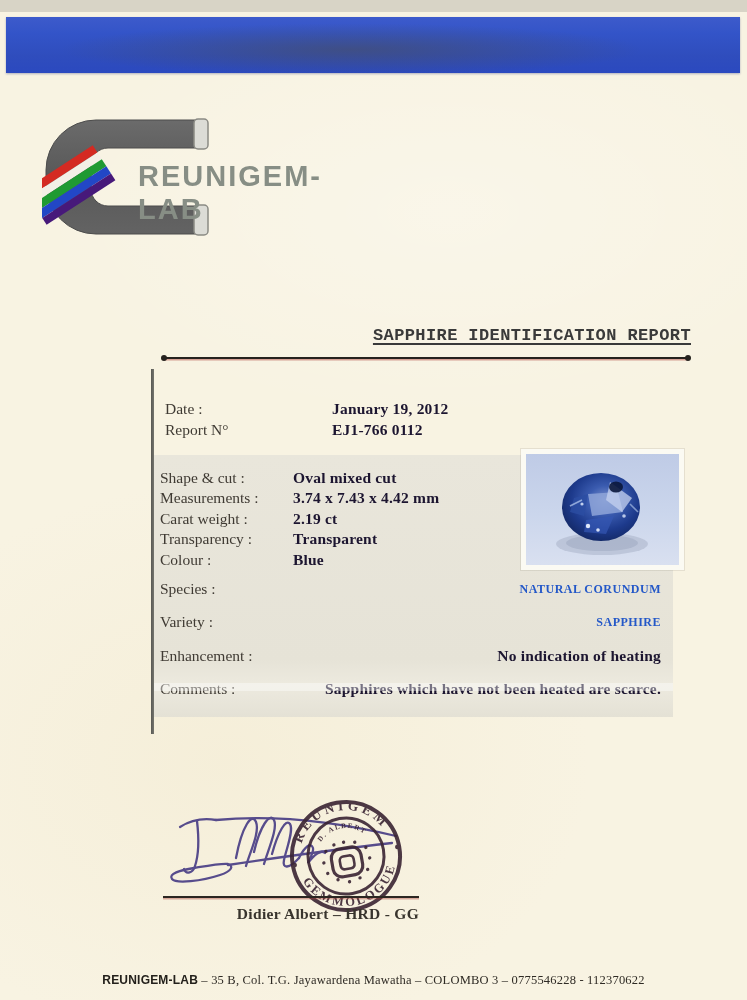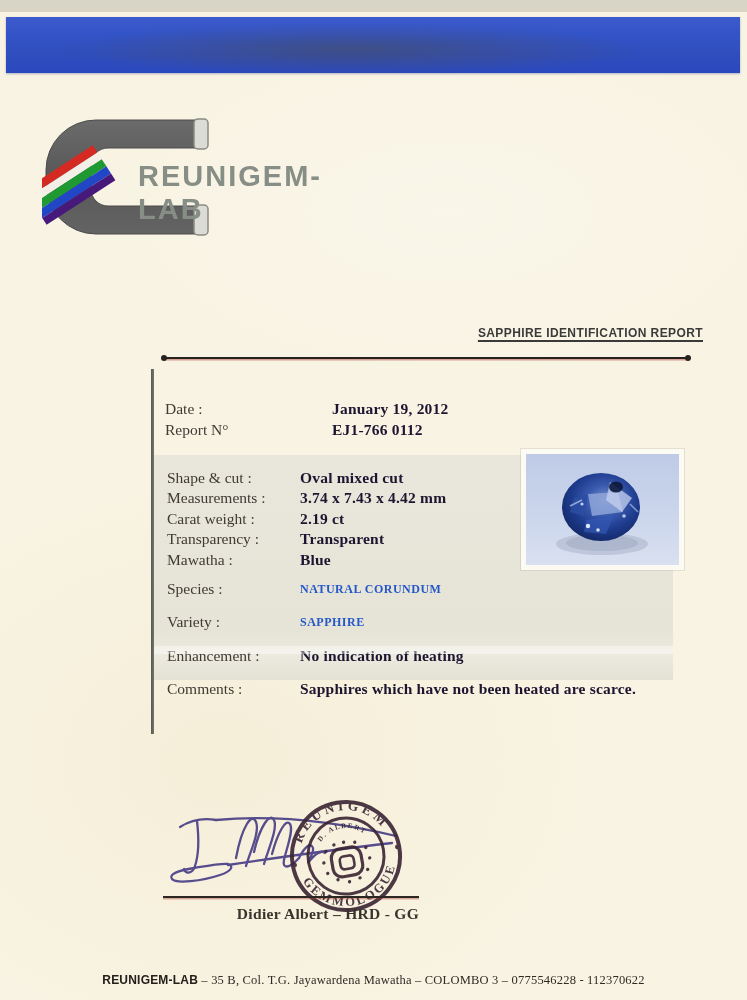--- a/index.html
+++ b/index.html
@@ -30,23 +30,23 @@
   .logo{position:absolute; left:42px; top:104px; width:340px; height:122px;}
   .logo svg{position:absolute; left:0; top:0;}
   .logo-text{
     position:absolute; left:96px; top:44px;
     font-family:"Liberation Sans", sans-serif;
     font-size:29px; font-weight:600; letter-spacing:2px;
     color:#878e85;
   }
   
   .title{
-    position:absolute; right:44px; top:314px;
-    font-family:Liberation Sans, sans-serif;
-    font-weight:bold; font-size:12px; letter-spacing:.4px;
+    position:absolute; right:56px; top:314px;
+    font-family:Liberation Mono, monospace;
+    font-weight:bold; font-size:17px; letter-spacing:.4px;
     color:#3a3a3a;
     text-decoration:underline; text-underline-offset:3px; text-decoration-thickness:1.5px;
   }
   .rule{
     position:absolute; left:164px; top:345px; width:524px; height:2px;
     background:#26221e; box-shadow:0 1.5px 0 rgba(170,60,50,.45);
   }
   .rule::before,.rule::after{
     content:""; position:absolute; top:-2px; width:6px; height:6px;
     border-radius:50%; background:#26221e;
@@ -56,31 +56,31 @@
     position:absolute; left:151px; top:357px; width:3px; height:365px;
     background:linear-gradient(90deg,#585853,#76766f);
   }
   
   .meta{position:absolute; left:165px; top:386px; width:420px; font-size:15.5px;}
   .meta-row{display:flex; line-height:21px;gap:32px;}
   .meta-label{flex:0 0 135px; color:#3f3a33;}
   .meta-value{font-weight:bold; color:#1c1530; letter-spacing:.2px;}
   
   .panel{
-    position:absolute; left:154px; top:443px; width:519px; height:225px;
+    position:absolute; left:154px; top:443px; width:519px; height:262px;
     background:linear-gradient(180deg,#e9e6db 0%, #e6e3d7 78%, #edeadf 88%, #e4e1d5 100%);
-    box-sizing:border-box; padding:13px 12px 0 13px;
+    box-sizing:border-box; padding:13px 12px 0 6px;
     font-size:15.5px;
   }
   .panel::after{ 
     content:""; position:absolute; left:0; right:0; bottom:26px; height:8px;
     background:rgba(255,255,255,.4);
   }
   .p-row{display:flex; line-height:20.4px;}
-  .p-row.major{margin-top:13px;}
+  .p-row.major{margin-top:13px;justify-content:space-between;}
   .p-row.first-major{margin-top:9px;}
   .p-label{flex:0 0 133px; color:#3f3a33;}
   .p-value{font-weight:bold; color:#1c1530; letter-spacing:.2px;}
   .p-value.blue{color:#2458c8; font-size:12px; letter-spacing:.5px;}
   
   .photo-frame{
     position:absolute; left:521px; top:437px; width:163px; height:121px;
     background:#fbfaf3; box-sizing:border-box; padding:5px;
     box-shadow:0 0 0 1px rgba(120,115,100,.15);
   }
@@ -168,21 +168,21 @@
     </div>
     <div class="p-row">
       <span class="p-label">Carat weight :</span>
       <span class="p-value">2.19 ct</span>
     </div>
     <div class="p-row">
       <span class="p-label">Transparency :</span>
       <span class="p-value">Transparent</span>
     </div>
     <div class="p-row">
-      <span class="p-label">Mawatha :</span>
+      <span class="p-label">Colour :</span>
       <span class="p-value">Blue</span>
     </div>
 
     <div class="p-row major first-major">
       <span class="p-label">Species :</span>
       <span class="p-value blue">NATURAL CORUNDUM</span>
     </div>
     <div class="p-row major">
       <span class="p-label">Variety :</span>
       <span class="p-value blue">SAPPHIRE</span>

